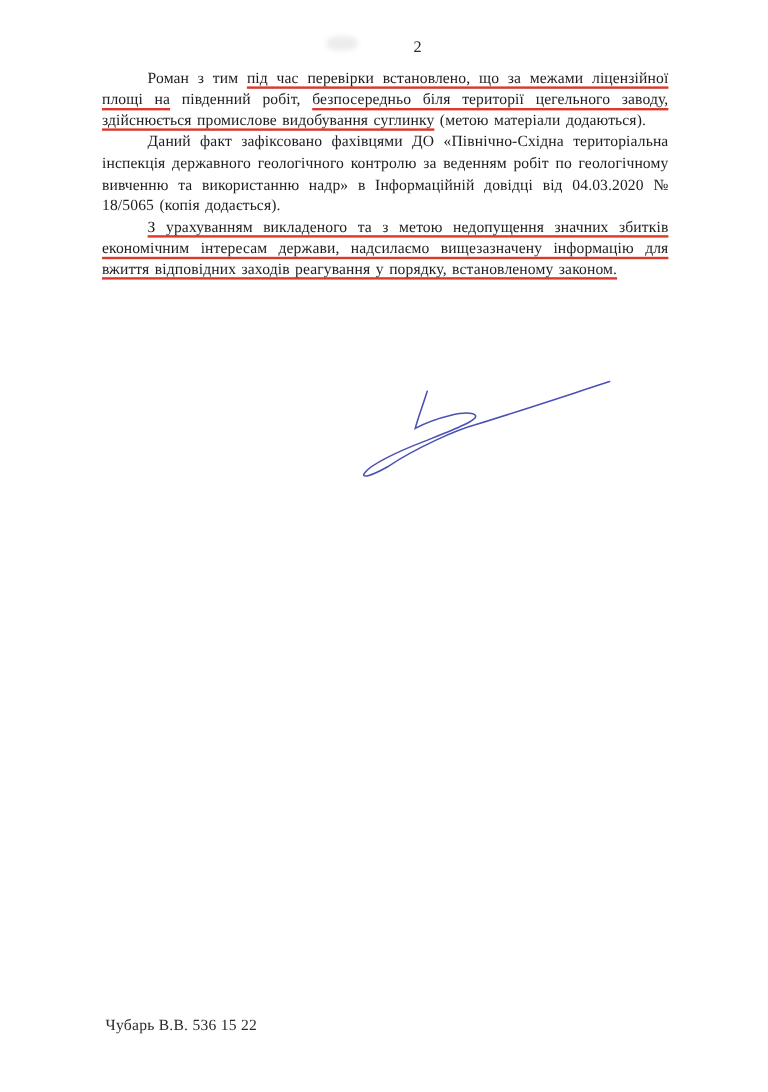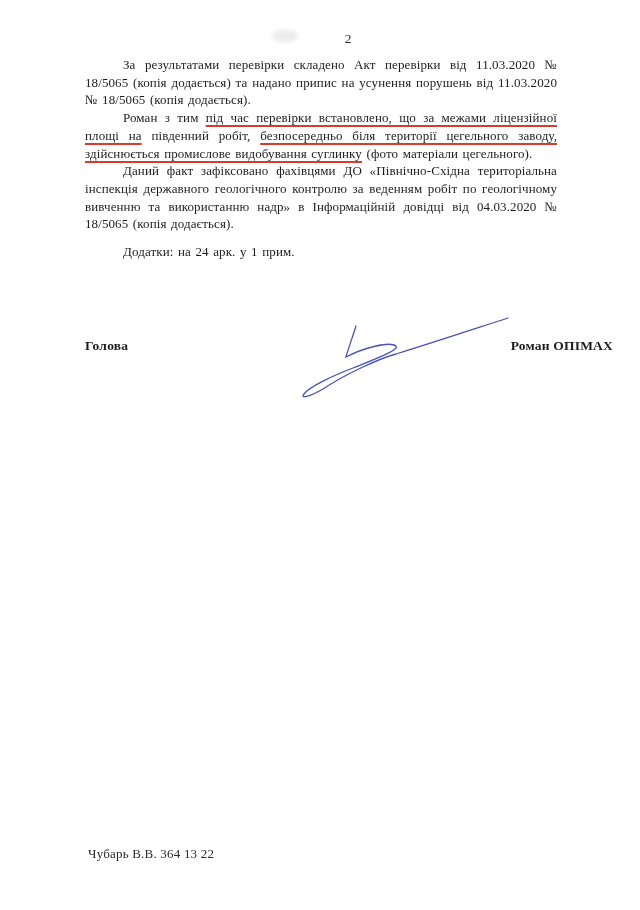--- a/index.html
+++ b/index.html
@@ -92,42 +92,37 @@
 <body>
 
 <div class="page">
 
   <div class="scan-smudge"></div>
 
   <div class="page-number">2</div>
 
   <div class="content">
 
-    <p class="para"><span>За результатами перевірки складено Акт перевірки від 11.03.2020 № 18/5065 (копія додається) та надано припис на усунення порушень від 11.03.2020 № 18/5065 (копія додається).</span></p>
 
-    <p class="para"><span>Роман з тим </span><span class="redline">під час перевірки встановлено, що за межами ліцензійної площі на</span><span> південний робіт, </span><span class="redline">безпосередньо біля території цегельного заводу, здійснюється промислове видобування суглинку</span><span> (фото матеріали цегельного).</span></p>
+    <p class="para"><span>Роман з тим </span><span class="redline">під час перевірки встановлено, що за межами ліцензійної площі на</span><span> південний робіт, </span><span class="redline">безпосередньо біля території цегельного заводу, здійснюється промислове видобування суглинку</span><span> (метою матеріали додаються).</span></p>
 
     <p class="para"><span>Даний факт зафіксовано фахівцями ДО «Північно-Східна територіальна інспекція державного геологічного контролю за веденням робіт по геологічному вивченню та використанню надр» в Інформаційній довідці від 04.03.2020 № 18/5065 (копія додається).</span></p>
 
+    <p class="para"><span class="redline">З урахуванням викладеного та з метою недопущення значних збитків економічним інтересам держави, надсилаємо вищезазначену інформацію для вжиття відповідних заходів реагування у порядку, встановленому законом.</span></p>
 
-    <p class="para attachments">Додатки: на 24 арк. у 1 прим.</p>
 
   </div>
 
-  <div class="sig-row">
-    <span>Голова</span>
-    <span>Роман ОПІМАХ</span>
-  </div>
 
   <svg class="signature-svg" viewBox="0 0 218 88" xmlns="http://www.w3.org/2000/svg">
     <path d="M 61,14
              C 58,24 54,34 51,45
              C 68,36 95,29 101,34
              C 105,38 78,48 58,56
              C 37,64 14,75 9,82
              C 5,87 14,85 28,77
              C 52,61 86,46 101,42
              C 140,30 182,16 213,6" fill="none" stroke="#4b51b5" stroke-width="1.3" stroke-linecap="round"></path>
   </svg>
 
-  <div class="footer-contact">Чубарь В.В. 364 13 22</div>
+  <div class="footer-contact">Чубарь В.В. 536 15 22</div>
 
 </div>
 
 </body></html>

